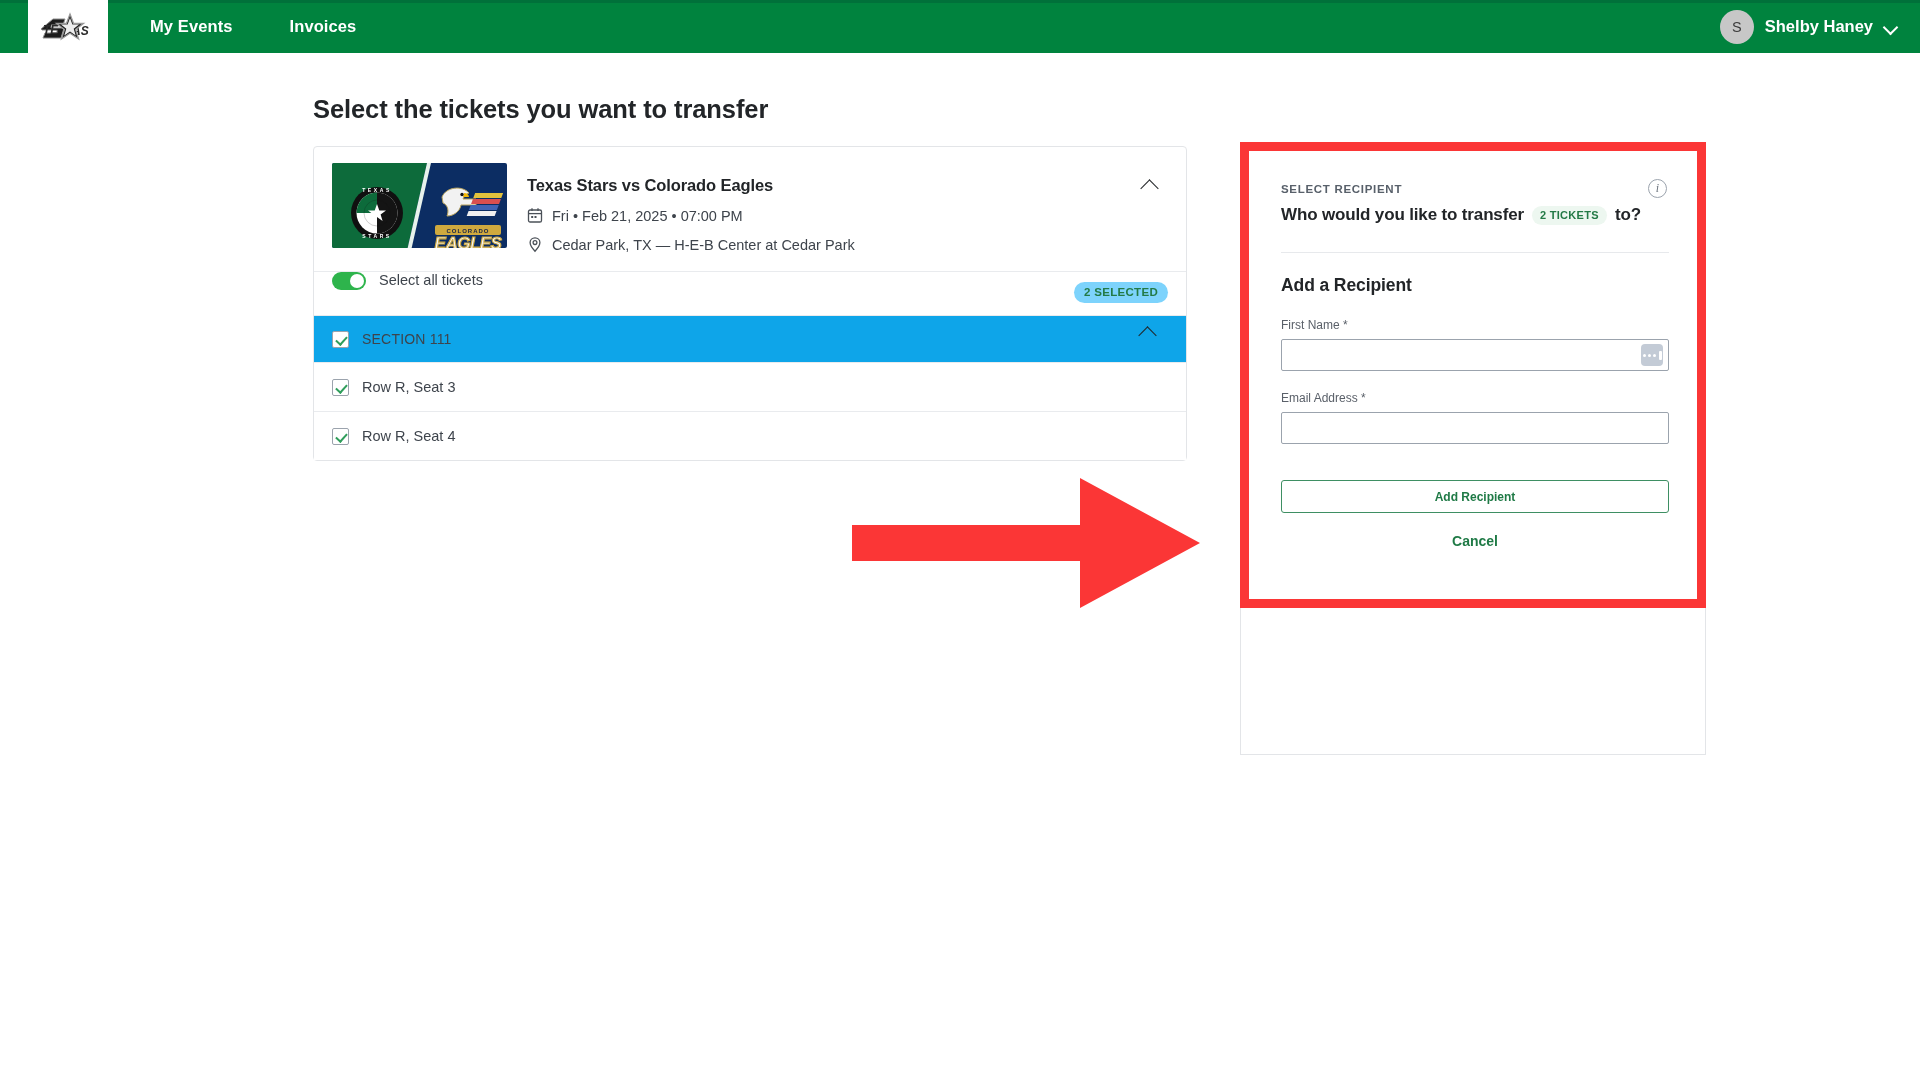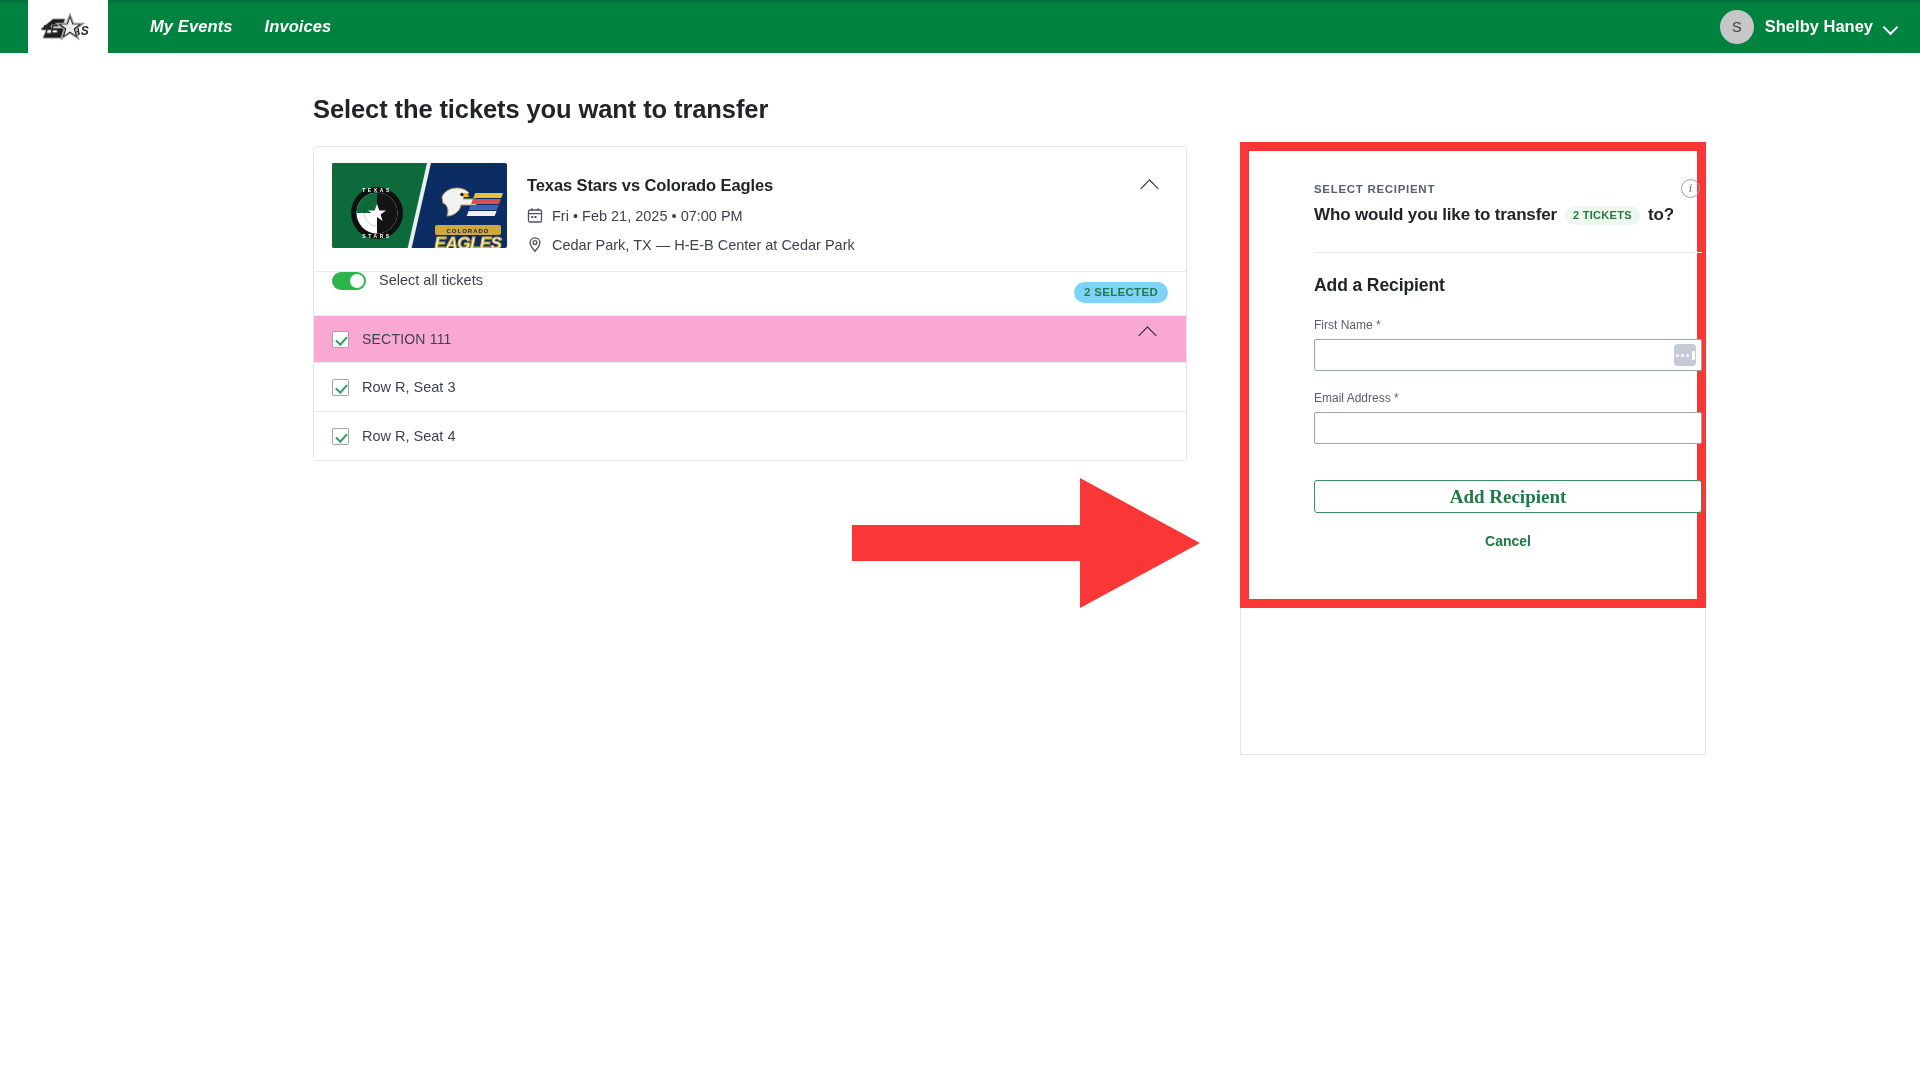--- a/index.html
+++ b/index.html
@@ -25,21 +25,21 @@
     background: #00713a;
   }
   .logo-box {
     width: 80px; height: 53px;
     background: #ffffff;
     margin-left: 28px;
     display: flex; align-items: center; justify-content: center;
     position: relative;
   }
   .logo-svg { display:block; }
-  .nav-links { display: flex; align-items: center; margin-left: 42px; gap: 32px; font-style: italic; }
+  .nav-links { display: flex; align-items: center; margin-left: 42px; gap: 57px; }
   .nav-link {
     color: #ffffff; font-size: 16.5px; font-weight: bold;
     letter-spacing: .1px; cursor: pointer; white-space: nowrap;
   }
   .nav-right {
     position: absolute; right: 22px; top: 0; height: 53px;
     display: flex; align-items: center; gap: 11px;
   }
   .avatar {
     width: 34px; height: 34px; border-radius: 50%;
@@ -116,21 +116,21 @@
   .badge-selected {
     position: absolute; right: 18px; top: 10px;
     background: #7dd3fc; color: #237a46;
     font-size: 11.5px; font-weight: bold; letter-spacing: .3px;
     padding: 4px 10px 5px; border-radius: 11px;
   }
 
   .section-row {
     display: flex; align-items: center;
     height: 46px; padding: 0 18px;
-    background: #f9a8d4; position: relative; cursor: pointer;
+    background: #0ea5e9; position: relative; cursor: pointer;
   }
   .seat-row {
     display: flex; align-items: center;
     height: 48px; padding: 0 18px;
     background: #ffffff; cursor: pointer;
   }
   .cbx {
     width: 17px; height: 17px; flex: 0 0 17px;
     border: 1px solid #9ba3ad; border-radius: 2px; background: #ffffff;
     position: relative;
@@ -163,21 +163,21 @@
   }
   .panel-lower-stub {
     position: absolute; left: 1240px; top: 608px;
     width: 466px; height: 147px;
     border-left: 1px solid #e3e5e8;
     border-right: 1px solid #e3e5e8;
     border-bottom: 1px solid #e3e5e8;
     background: #ffffff;
   }
   .panel-body {
-    position: absolute; left: 1282px; top: 151px;
+    position: absolute; left: 1249px; top: 151px;
     width: 448px; height: 388px;
     padding: 32px 28px 0 32px;
   }
   .select-recipient-kicker {
     font-size: 11.5px; font-weight: bold; color: #58606a;
     letter-spacing: .7px;
   }
   .info-icon {
     position: absolute; right: 30px; top: 28px;
     width: 19px; height: 19px; border-radius: 50%;
@@ -230,22 +230,22 @@
   .af-dot { width: 3px; height: 3px; border-radius: 50%; background: #ffffff; }
   .af-bar { width: 3px; height: 9px; border-radius: 1px; background: #ffffff; margin-left: 1px; }
 
   .field-full { margin-top: 20px; }
 
   .btn-add {
     display: block; width: 100%; height: 33px;
     margin-top: 36px;
     border: 1px solid #3e8f63; border-radius: 3px;
     background: #ffffff; color: #1f7a46;
-    font-size: 19px; font-weight: bold;
-    font-family: Liberation Serif, serif;
+    font-size: 12px; font-weight: bold;
+    font-family: Liberation Sans, sans-serif;
     cursor: pointer;
   }
   .btn-cancel {
     display: block; width: 100%; margin-top: 19px;
     background: transparent; border: 0;
     color: #1f7a46; font-size: 14px; font-weight: bold;
     font-family: "Liberation Sans", sans-serif; cursor: pointer;
   }
 
   

